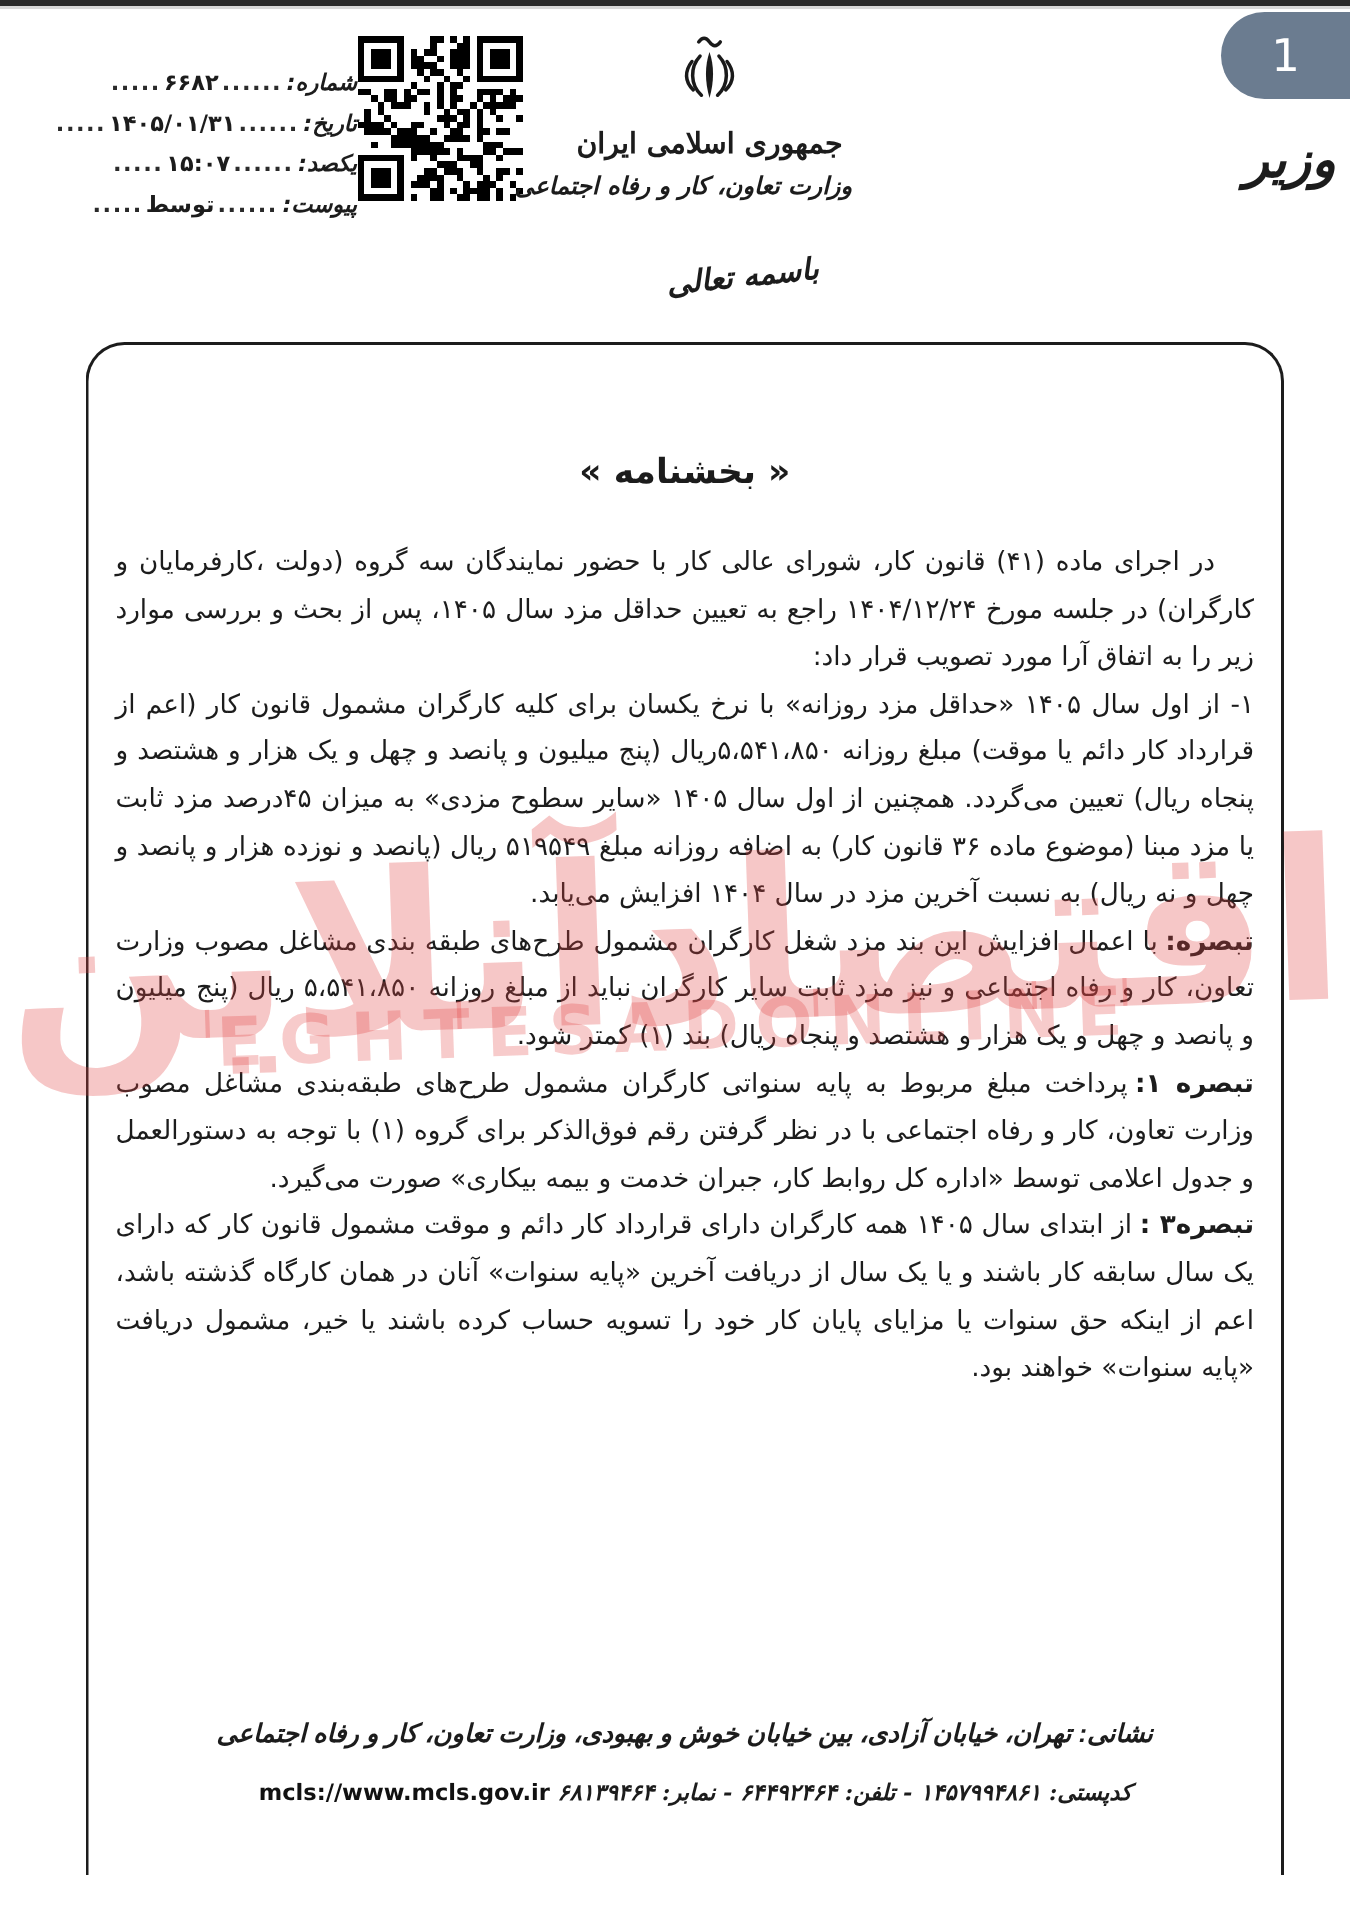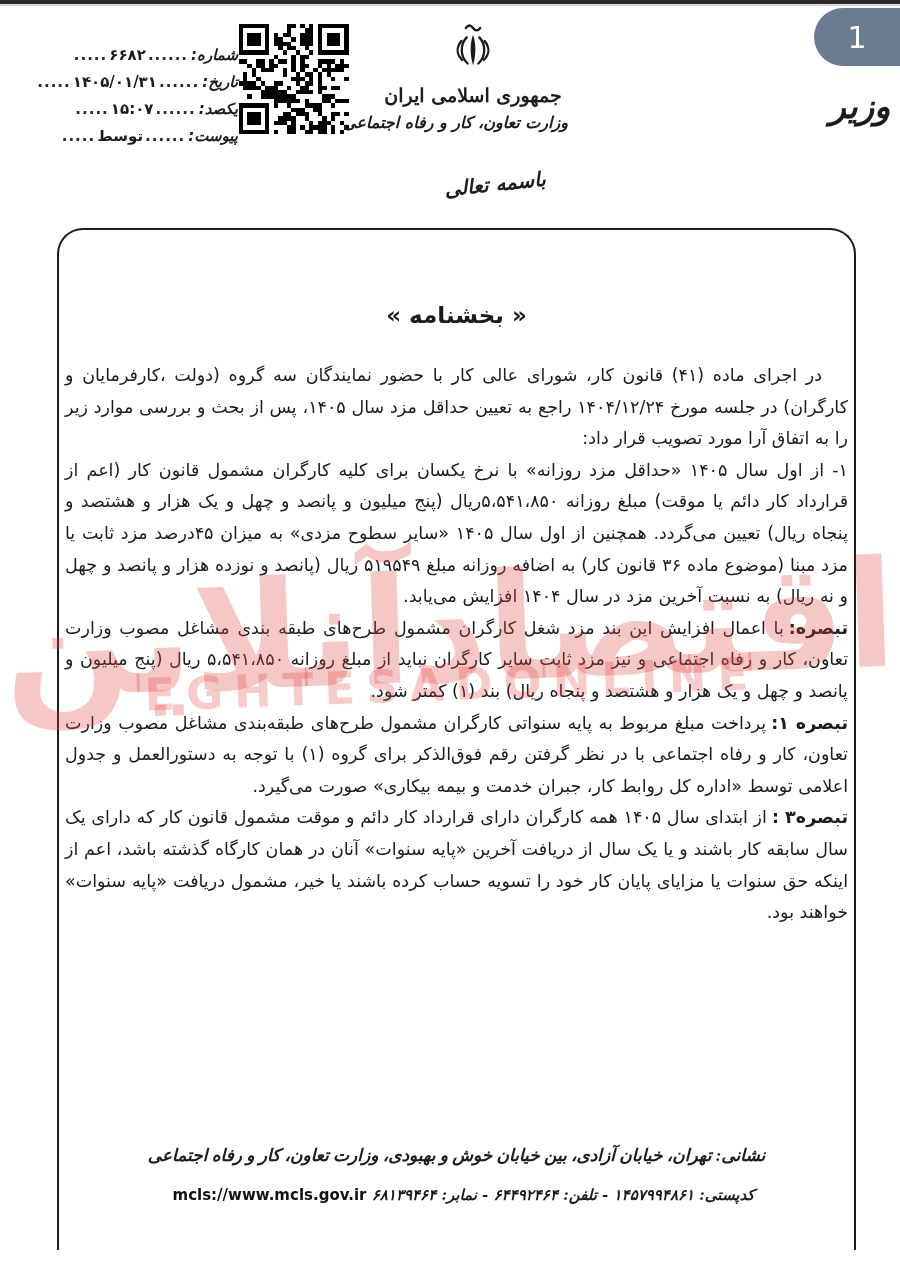--- a/index.html
+++ b/index.html
@@ -38,29 +38,29 @@
 
   .minister{position:absolute;left:786px;top:86px;width:76px;text-align:center;direction:rtl;
     font-family:"DejaVu Serif","Liberation Serif",serif;font-style:italic;font-weight:700;font-size:34px;margin-left:36px;}
 
   .besmellah{position:absolute;left:440px;top:172px;width:110px;text-align:center;direction:rtl;
     font-family:"DejaVu Serif","Liberation Serif",serif;font-style:italic;font-weight:700;font-size:20px;
     transform:rotate(-6deg);}
 
   
   .docbox{position:absolute;left:57px;top:228px;width:799px;height:1022px;box-sizing:border-box;
-    border:2px solid #1c1c1c;border-bottom:none;border-radius:26px 26px 0 0;padding:0 6px;}
+    border:2px solid #1c1c1c;border-bottom:none;border-radius:26px 26px 0 0;padding:0 18px;}
   .doc-title{margin-top:72px;text-align:center;font-weight:800;font-size:23px;direction:rtl;}
   .paras{margin-top:32px;direction:rtl;text-align:justify;font-size:17.5px;line-height:31.6px;}
   .para{margin:0;}
   .para.indent{text-indent:26px;}
   .para b.lead{margin-left:5px;}
 
   .doc-footer{position:absolute;left:0;right:0;bottom:46px;text-align:center;direction:rtl;}
-  .address{font-family:Liberation Serif, serif;font-style:italic;font-weight:700;
+  .address{font-family:Liberation Sans, sans-serif;font-style:italic;font-weight:700;
     font-size:17px;}
   .contact-line{margin-top:20px;font-family:"DejaVu Serif","Liberation Serif",serif;font-style:italic;
     font-weight:700;font-size:15px;white-space:nowrap;}
   .website{direction:ltr;unicode-bidi:embed;font-family:"DejaVu Sans","Liberation Sans",sans-serif;
     font-style:normal;font-weight:800;font-size:15px;margin-left:14px;color:#111;text-decoration:none;}
 
   
   .watermark{position:absolute;left:0;top:556px;width:900px;text-align:center;
     transform:rotate(-2deg);pointer-events:none;z-index:5;}
   .wm-fa{font-size:148px;font-weight:800;line-height:1;letter-spacing:2px;white-space:nowrap;

